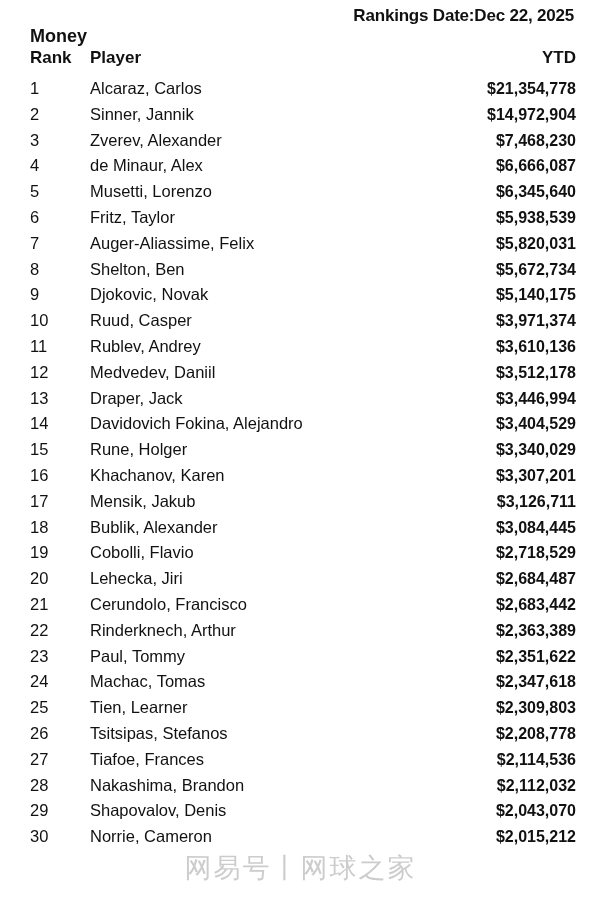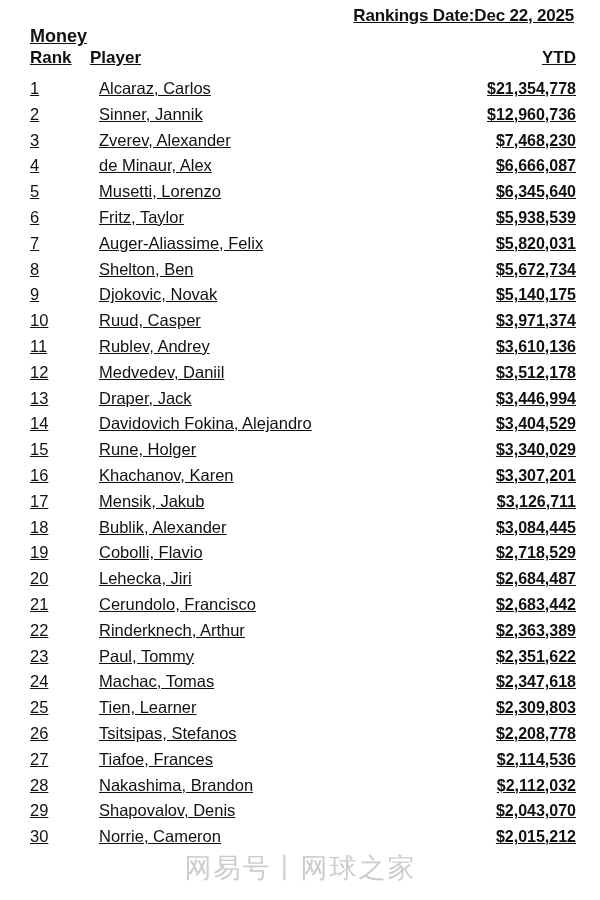--- a/index.html
+++ b/index.html
@@ -14,21 +14,20 @@
     font-family: "Liberation Sans", sans-serif;
     color: #111111;
     position: relative;
   }
   .page {
     position: relative;
     width: 600px;
     height: 900px;
     box-sizing: border-box;
     padding: 0 22px;
-    text-decoration: underline;
   }
   .rankings-date {
     text-align: right;
     font-weight: bold;
     font-size: 17px;
     letter-spacing: -0.2px;
     padding-top: 6px;
     padding-right: 4px;
     white-space: nowrap;
   }
@@ -79,21 +78,20 @@
     width: 68px;
     padding-left: 8px;
     box-sizing: border-box;
     font-weight: normal;
   }
   .row .player {
     flex: 1;
     font-weight: normal;
     white-space: nowrap;
     overflow: hidden;
-    margin-left: 9px;
   }
   .row .money {
     text-align: right;
     font-weight: bold;
     white-space: nowrap;
     padding-right: 2px;
     font-size: 16px;
   }
 
   
@@ -135,21 +133,21 @@
 
   <div class="rows" id="rows">
       <div class="row">
         <div class="rank">1</div>
         <div class="player">Alcaraz, Carlos</div>
         <div class="money">$21,354,778</div>
       </div>
       <div class="row">
         <div class="rank">2</div>
         <div class="player">Sinner, Jannik</div>
-        <div class="money">$12,960,736</div>
+        <div class="money">$14,972,904</div>
       </div>
       <div class="row">
         <div class="rank">3</div>
         <div class="player">Zverev, Alexander</div>
         <div class="money">$7,468,230</div>
       </div>
       <div class="row">
         <div class="rank">4</div>
         <div class="player">de Minaur, Alex</div>
         <div class="money">$6,666,087</div>

